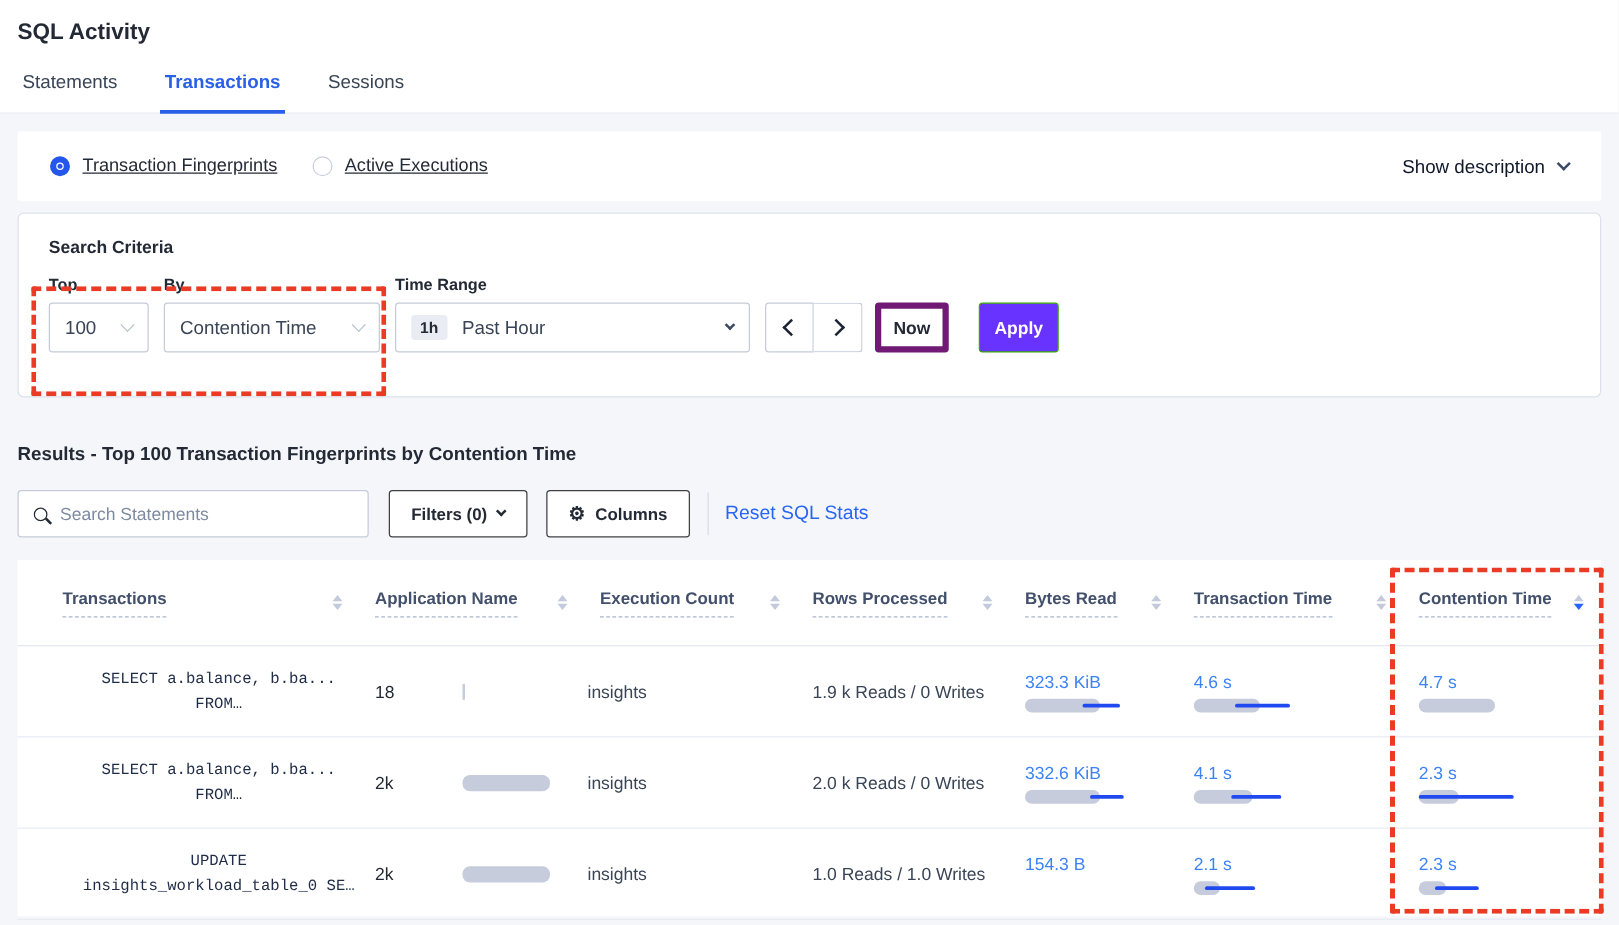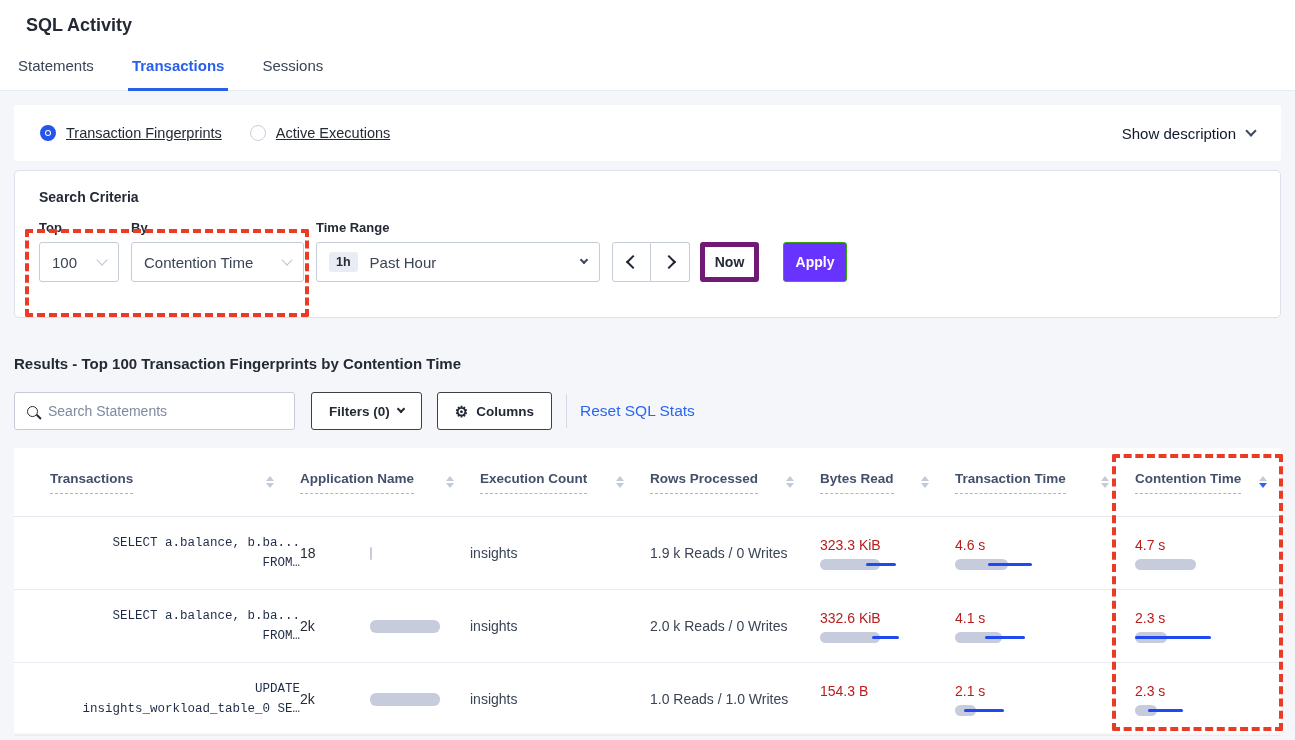--- a/index.html
+++ b/index.html
@@ -3,21 +3,21 @@
 <meta charset="utf-8">
 <style>
   * { box-sizing: border-box; margin: 0; padding: 0; }
   html,body { width:1295px; height:740px; }
   body {
     font-family: "Liberation Sans", sans-serif;
     background:#f4f6fa; color:#242a35; overflow:hidden; position:relative;
   }
   
   .topbar { background:#fff; }
-  .page-title { font-size:18px; font-weight:700; color:#242a35; padding:15px 14px 0;margin-left:12px; }
+  .page-title { font-size:18px; font-weight:700; color:#242a35; padding:15px 14px 0; }
   .tabs-row { display:flex; gap:30px; padding:0 14px; margin-top:21px; border-bottom:1px solid #e7ecf3; }
   .tab { font-size:15px; color:#394455; padding:0 4px 14px; cursor:pointer; }
   .tab.active { color:#2a5fe8; font-weight:700; border-bottom:3px solid #2a5fe8; margin-bottom:-1px; }
   
   .filter-bar { margin:14px 14px 0; background:#fff; height:56px; display:flex; align-items:center; padding:0 26px; border-radius:3px; }
   .radio-group { display:flex; gap:28px; }
   .radio-opt { display:flex; align-items:center; gap:10px; cursor:pointer;text-decoration:underline; }
   .radio { width:16px; height:16px; border-radius:50%; position:relative; display:inline-block; background:#fff; }
   .radio.on { border:5px solid #2456eb; }
   .radio.on::after { content:''; position:absolute; inset:1px; border-radius:50%; background:#2456eb; }
@@ -70,26 +70,26 @@
   .th-label { font-size:13.5px; font-weight:700; color:#43506b; padding-bottom:7px; border-bottom:1px dashed #aab6cc; }
   .sort { display:inline-block; }
   .tri { width:0; height:0; border-left:4px solid transparent; border-right:4px solid transparent; display:block; }
   .tri.up { border-bottom:5px solid #c2cadb; margin-bottom:2px; }
   .tri.dn { border-top:5px solid #c2cadb; }
   .tri.dn.on { border-top-color:#2962ff; }
   .c0 { width:250px; } .c1 { width:170px; } .c2 { width:180px; } .c3 { width:170px; }
   .c4 { width:135px; } .c5 { width:180px; } .c6 { flex:1; }
   .tr { display:flex; align-items:center; height:73px; border-bottom:1px solid #e7ecf3; padding-left:36px; }
   .td { display:flex; align-items:center; }
-  .td.query { flex-direction:column; align-items:flex-end; justify-content:center; font-family:"Liberation Mono","DejaVu Sans Mono",monospace; font-size:12.5px; line-height:20px; color:#1f2c47; }
+  .td.query { flex-direction:column; align-items:center; justify-content:center; font-family:"Liberation Mono","DejaVu Sans Mono",monospace; font-size:12.5px; line-height:20px; color:#1f2c47; }
   .td-text { font-size:14px; color:#394455; }
   .exec-val { width:70px; font-size:14px; color:#242a35; }
   .exec-bar { height:13px; border-radius:6px; background:#c7ccdd; display:inline-block; }
   .metric { width:100%; }
-  .mval { font-size:14px; color:#b91c1c; margin-bottom:6px; }
+  .mval { font-size:14px; color:#3b82f6; margin-bottom:6px; }
   .bar-wrap { position:relative; height:11px; }
   .bar { position:absolute; left:0; top:0; height:11px; border-radius:5.5px; background:#c7ccdd; }
   .bar-line { position:absolute; top:4px; height:3px; border-radius:1.5px; background:#2149f0; }
   
   .red-rect { position:absolute; border:4px dashed #ea3b25; border-radius:2px; pointer-events:none; }
   .rect1 { left:25px; top:229px; width:284px; height:88px; }
   .rect2 { left:1112px; top:454px; width:171px; height:277px; }
 </style>
 </head>
 <body>

